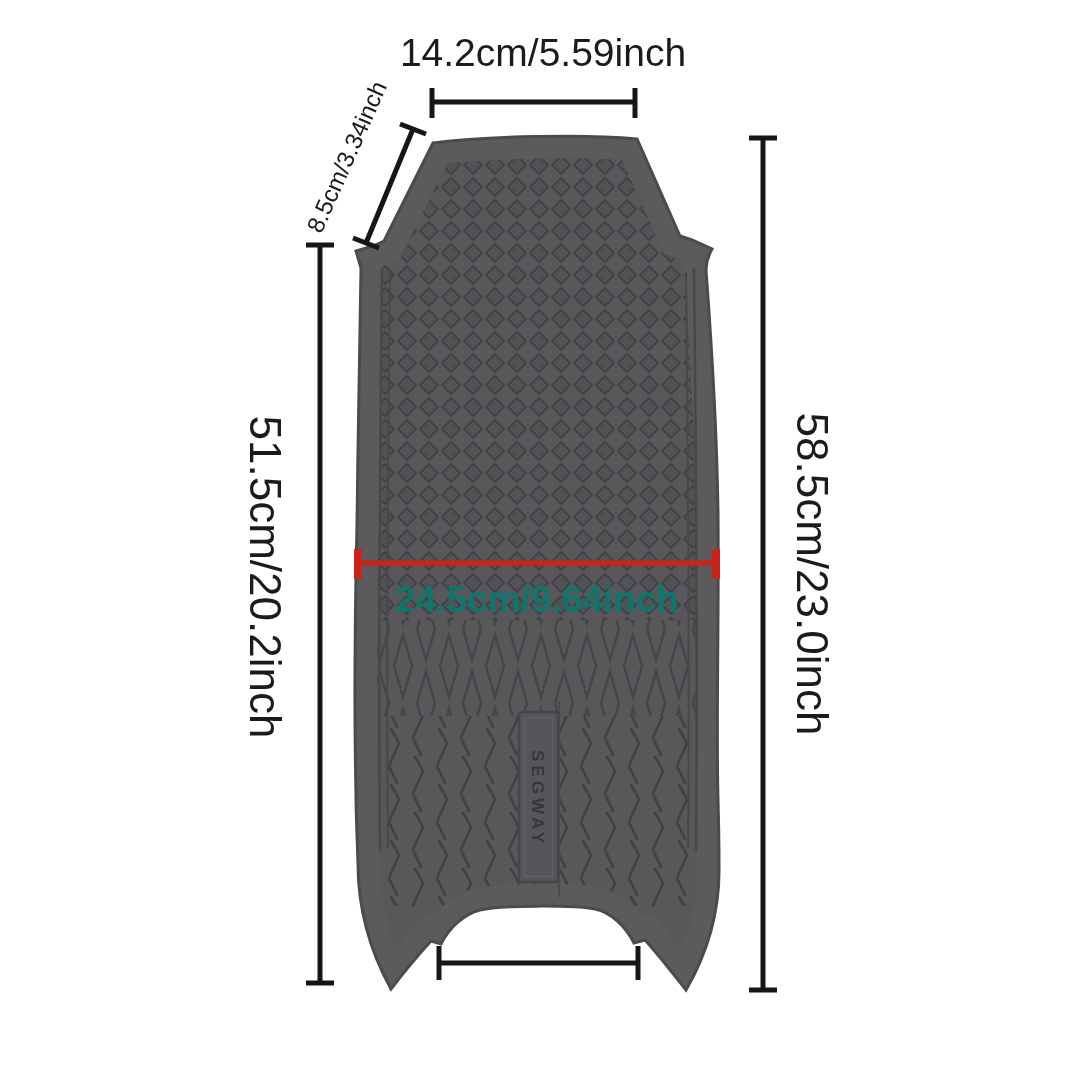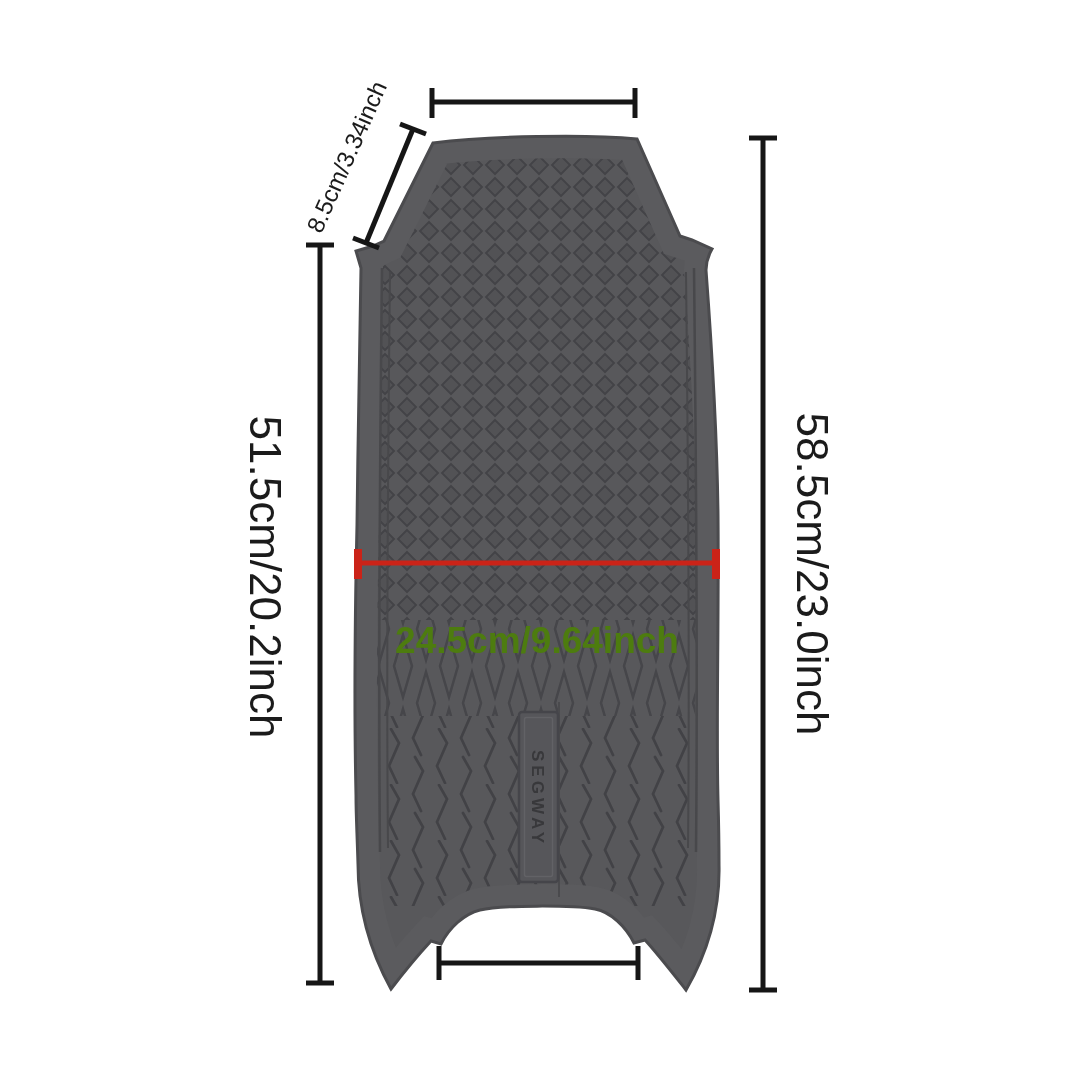--- a/index.html
+++ b/index.html
@@ -20,21 +20,21 @@
     line-height: 1;
   }
   .lbl-top    { left: 543px; top: 52px;  font-size: 39px; }
   .lbl-diag   { left: 347px; top: 157px; font-size: 24px;
                 transform: translate(-50%,-50%) rotate(-66deg); }
   .lbl-left   { left: 265px; top: 577px; font-size: 44px;
                 transform: translate(-50%,-50%) rotate(90deg); }
   .lbl-right  { left: 812px; top: 574px; font-size: 44px;
                 transform: translate(-50%,-50%) rotate(90deg); }
   .lbl-red    { left: 537px; top: 599px; font-size: 37px; font-weight: 700;
-                color: #4d7c0f; margin-top: 41px; }
+                color: #0f766e; }
   .lbl-bottom { left: 541px; top: 1021px; font-size: 38px; }
 </style>
 </head>
 <body>
 
 <div class="canvas">
 
   <svg width="1080" height="1080" viewBox="0 0 1080 1080">
     <defs>
       <clipPath id="matClip">
@@ -190,20 +190,21 @@
       </g>
     </g>
 
     <g stroke="#cb2318">
       <path d="M355 563 H719" stroke-width="5"></path>
       <path d="M358 549 V579" stroke-width="8"></path>
       <path d="M716 549 V579" stroke-width="8"></path>
     </g>
   </svg>
 
+  <div class="lbl lbl-top">14.2cm/5.59inch</div>
 
   <div class="lbl lbl-diag">8.5cm/3.34inch</div>
 
   <div class="lbl lbl-left">51.5cm/20.2inch</div>
 
   <div class="lbl lbl-right">58.5cm/23.0inch</div>
 
   <div class="lbl lbl-red">24.5cm/9.64inch</div>
 
 </div>

